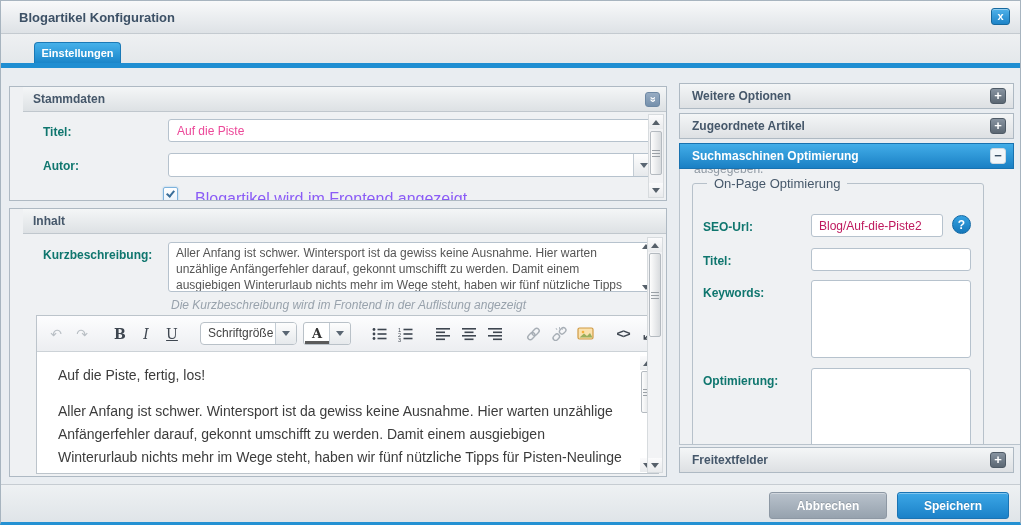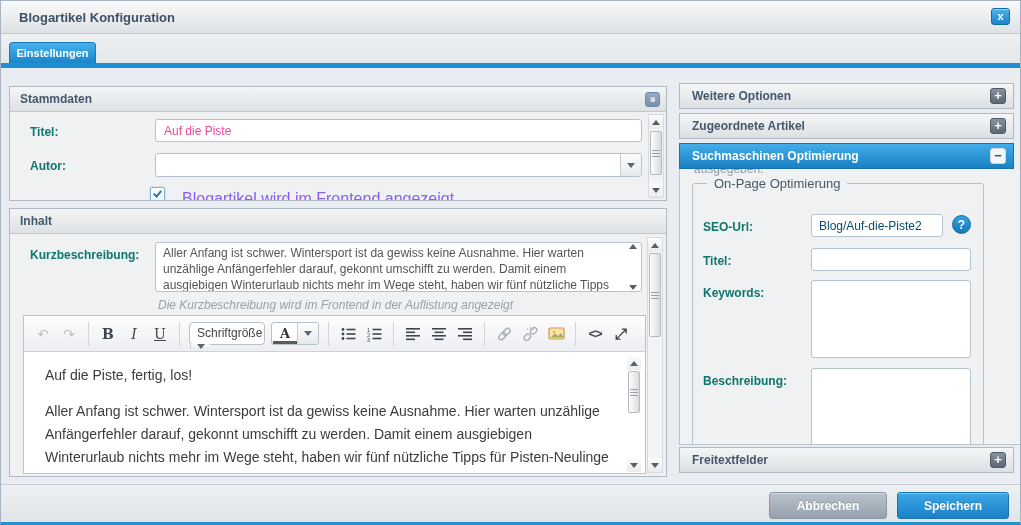--- a/index.html
+++ b/index.html
@@ -15,27 +15,27 @@
   .titlebar .title { position:absolute; left:18px; top:9px; font-size:13px; font-weight:bold; color:#3d5166; }
   .close-btn { position:absolute; right:10px; top:7px; width:19px; height:17px; border-radius:3px;
                background:linear-gradient(#4fb2ea,#1e84c8); border:1px solid #16699f; color:#fff;
                font-size:11px; font-weight:bold; text-align:center; line-height:15px; cursor:pointer;
                box-shadow:inset 0 1px 0 rgba(255,255,255,.4); }
 
   
   .tabbar { position:absolute; left:0; top:33px; width:100%; height:29px;
             background:linear-gradient(#eef0f2,#e4e8eb); }
   .tab { position:absolute; bottom:0; height:21px; border-radius:4px 4px 0 0; font-size:11px; font-weight:bold;
-         text-align:center; line-height:21px; cursor:pointer; }
+         text-align:center; line-height:21px; cursor:pointer;margin-left:25px; }
   .tab.active { left:8px; width:87px; background:linear-gradient(#46b1ea,#1a86ca); color:#fff; border:1px solid #1a79b6; border-bottom:none; }
   .tab.inactive { left:103px; width:130px; background:linear-gradient(#b7bfc7,#99a4af); color:#e8eef2; border:1px solid #909ba6; border-bottom:none; }
   .bluestrip { position:absolute; left:0; top:62px; width:100%; height:5px; background:#1f8ed2; }
 
   
-  .panel { position:absolute; background:#eff1f3; border:1px solid #aeb9c3; }
+  .panel { position:absolute; background:#eff1f3; border:1px solid #aeb9c3;padding-left:13px; }
   .panel-header { height:25px; background:linear-gradient(#f4f6f7,#dde1e4); border-bottom:1px solid #c0c7cd;
                   color:#45576a; font-weight:bold; font-size:12px; line-height:24px; padding-left:10px; position:relative; }
   .panel-body { position:relative; overflow:hidden; background:#eff1f3; }
 
   .collapse-tool { position:absolute; right:6px; top:5px; width:15px; height:15px; border-radius:3px;
                    background:linear-gradient(#97acc3,#7590ac); border:1px solid #6d88a4; cursor:pointer; }
   .collapse-tool span { display:block; color:#fff; font-size:11px; line-height:13px; text-align:center;
                         transform:rotate(-90deg); font-weight:bold; }
 
   .field-label { position:absolute; color:#0f766e; font-weight:bold; font-size:12px; }
@@ -76,21 +76,21 @@
   .editor { position:absolute; border:1px solid #bcc4cb; background:#fff; }
   .ed-toolbar { height:36px; background:linear-gradient(#fdfdfe,#eceef1); border-bottom:1px solid #ccd2d7;
                 display:flex; align-items:center; padding:0 6px; }
   .ed-btn { min-width:24px; height:24px; display:flex; align-items:center; justify-content:center;
             border-radius:2px; cursor:pointer; color:#3e4650; margin:0 1px; }
   .ed-btn.disabled { color:#b0b7bd; opacity:.85; cursor:default; }
   .ed-sep { width:1px; height:24px; background:#cfd5d9; margin:0 6px; }
   .serifB { font-family:"DejaVu Serif",serif; font-weight:bold; font-size:14px; }
   .serifI { font-family:"DejaVu Serif",serif; font-style:italic; font-size:14px; }
   .serifU { font-family:"DejaVu Serif",serif; text-decoration:underline; font-size:14px; }
-  .fontsize-combo { display:flex; height:23px; border:1px solid #b9c1c8; border-radius:4px; background:#fff; margin:0 3px;flex-direction:column; }
+  .fontsize-combo { display:flex; height:23px; border:1px solid #b9c1c8; border-radius:4px; background:#fff; margin:0 3px; }
   .fontsize-combo .fs-text { width:74px; font-size:12px; color:#444; line-height:21px; padding-left:7px; }
   .color-combo { display:flex; height:23px; border:1px solid #b9c1c8; border-radius:3px; background:#fff; margin:0 3px; }
   .color-combo .colA { width:24px; text-align:center; font-family:"DejaVu Serif",serif; font-size:13px; font-weight:bold;
                        color:#333; line-height:20px; border-bottom:3px solid #5b5b5b; height:20px; margin:1px 0 0 1px; }
   .ed-content { position:absolute; left:0; right:0; top:36px; bottom:0; background:#fff; overflow:hidden;
                 padding:12px 34px 0 21px; font-size:14px; line-height:23px; color:#3c3c3c; }
   .ed-content p { margin:0 0 13px 0; }
   .ed-glyph { font-size:14px; }
 
   
@@ -103,21 +103,21 @@
               font-size:13px; font-weight:bold; text-align:center; line-height:14px; cursor:pointer; }
   .acc-tool.minus { background:#f2f6f9; border-color:#cfd8df; color:#3c5064; }
   .acc-body { position:absolute; left:678px; top:168px; width:404px; height:276px; background:#eff1f3;
               border:1px solid #b9c3cc; border-top:none; overflow:hidden; }
   .clip-text { position:absolute; left:14px; top:-7px; color:#8f99a3; font-size:12px; line-height:14px; }
 
   .fieldset { position:absolute; left:12px; top:14px; width:292px; height:340px;
               border:1px solid #b7c1ca; border-radius:3px; }
   .legend { position:absolute; left:14px; top:-8px; background:#eff1f3; padding:0 7px; color:#46586a; font-size:13px; }
   .fs-input { position:absolute; height:23px; border:1px solid #b6c2cd; border-radius:3px; background:#fff;
-              font-family:"Liberation Sans",sans-serif; font-size:12px; color:#0c4a6e; padding:0 7px; outline:none; }
+              font-family:"Liberation Sans",sans-serif; font-size:12px; color:#be185d; padding:0 7px; outline:none; }
   .fs-ta { position:absolute; border:1px solid #b6c2cd; border-radius:3px; background:#fff; resize:none; outline:none; }
   .help-icon { position:absolute; width:19px; height:19px; border-radius:50%;
                background:linear-gradient(#35a2e2,#1577ba); border:1px solid #1068a5; color:#fff;
                font-size:12px; font-weight:bold; text-align:center; line-height:18px; cursor:pointer; }
 
   
   .footer { position:absolute; left:0; top:483px; width:100%; height:39px;
             background:linear-gradient(#eef1f3,#dfe4e8); border-top:1px solid #c6ccd2; }
   .btn { position:absolute; top:7px; height:27px; border-radius:3px; color:#fff; font-weight:bold; font-size:12px;
          text-align:center; line-height:26px; cursor:pointer; text-shadow:0 -1px 0 rgba(0,0,0,.15);
@@ -355,21 +355,21 @@
       <div class="field-label" style="left:10px; top:36px;">SEO-Url:</div>
       <input class="fs-input" style="left: 118px; top: 30px; width: 132px;" value="Blog/Auf-die-Piste2">
       <div class="help-icon" style="left:259px; top:31px;">?</div>
 
       <div class="field-label" style="left:10px; top:70px;">Titel:</div>
       <input class="fs-input" style="left: 118px; top: 64px; width: 160px;" value="">
 
       <div class="field-label" style="left:10px; top:102px;text-align:right;">Keywords:</div>
       <textarea class="fs-ta" style="left: 118px; top: 96px; width: 160px; height: 78px;"></textarea>
 
-      <div class="field-label" style="left:10px; top:190px;">Beschreibung:</div>
+      <div class="field-label" style="left:10px; top:190px;">Optimierung:</div>
       <textarea class="fs-ta" style="left: 118px; top: 184px; width: 160px; height: 110px;"></textarea>
     </div>
 
     <div class="vscroll" style="right:5px; top:7px; height:262px;">
       <div class="sb-btn up">
           <i class="tri-up"></i>
         </div>
       <div class="sb-thumb" style="top:60px; height:104px;">
           <i class="grip"></i>
         </div>

